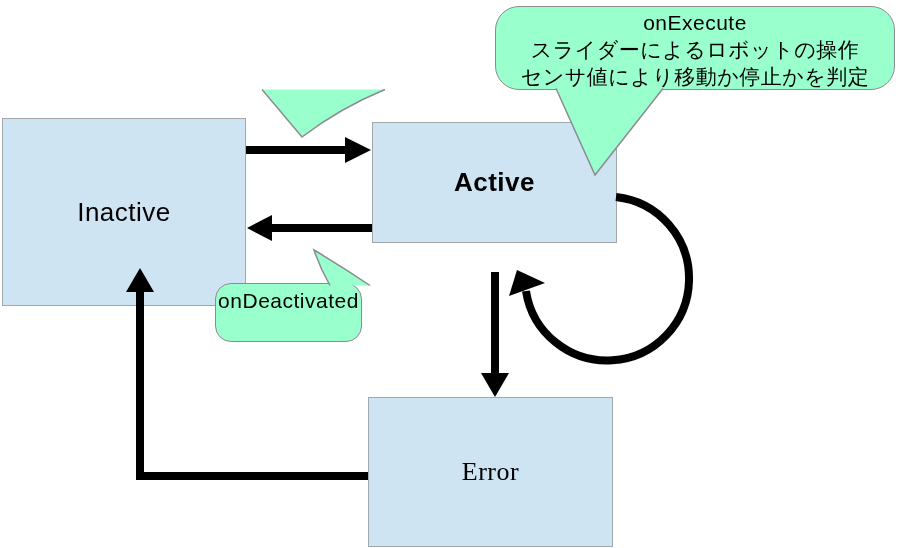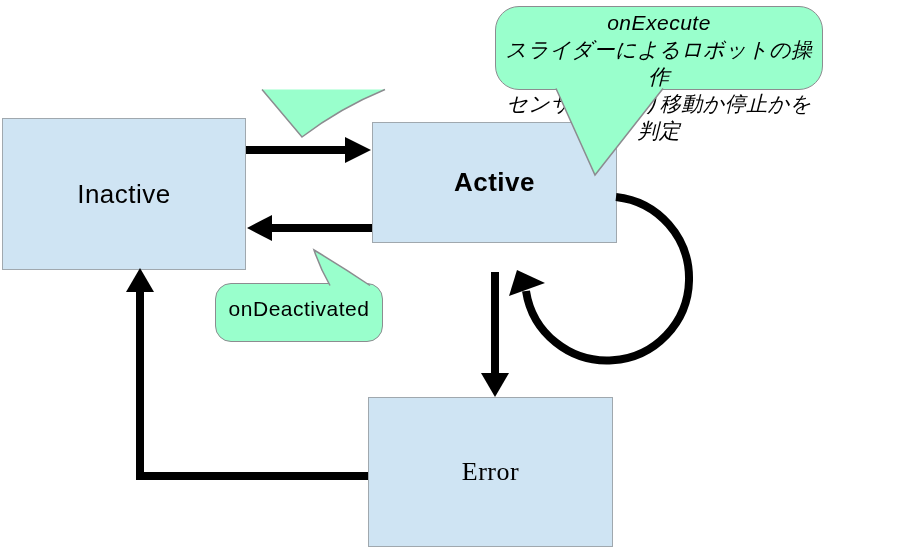--- a/index.html
+++ b/index.html
@@ -10,33 +10,33 @@
   }
   .layer{position:absolute;left:0;top:0;width:900px;height:548px;}
   
   .state{
     position:absolute;
     background:var(--state-fill,#cfe4f3);
     border:1.5px solid var(--state-border,#a0a8ae);
     display:flex;align-items:center;justify-content:center;
     font-size:26px;letter-spacing:.5px;
   }
-  #state-inactive{left:2px;top:118px;width:244px;height:152px;}
+  #state-inactive{left:2px;top:118px;width:244px;height:188px;}
   #state-active{left:372px;top:122px;width:245px;height:121px;font-weight:bold;}
   #state-error{left:368px;top:397px;width:245px;height:150px;font-family:Liberation Serif, serif;}
   
   .callout{
     position:absolute;
     background:var(--callout-fill,#99ffcc);
     border:1.5px solid var(--callout-border,#8c8c90);
     text-align:center;font-size:21px;letter-spacing:.5px;line-height:27px;
   }
   #callout-onactivated{left:7px;top:3px;width:436px;height:88px;border-radius:24px;padding-top:5px;}
-  #callout-onexecute{left:495px;top:6px;width:328px;height:84px;border-radius:24px;padding-top:2px;font-style:italic;}
-  #callout-ondeactivated{left:215px;top:283px;width:168px;height:59px;border-radius:16px;padding-top:12px;line-height:26px;}
+  #callout-onexecute{left:495px;top:6px;width:400px;height:84px;border-radius:24px;padding-top:2px;}
+  #callout-ondeactivated{left:215px;top:283px;width:147px;height:59px;border-radius:16px;padding-top:4px;line-height:26px;}
   
   .arrow-stroke{stroke:var(--arrow,#000);stroke-width:8;fill:none;}
   .arrow-fill{fill:var(--arrow,#000);stroke:none;}
   .tail{
     fill:var(--callout-fill,#99ffcc);
     stroke:var(--callout-border,#8c8c90);
     stroke-width:1.5;
   }
 </style>
 </head>

